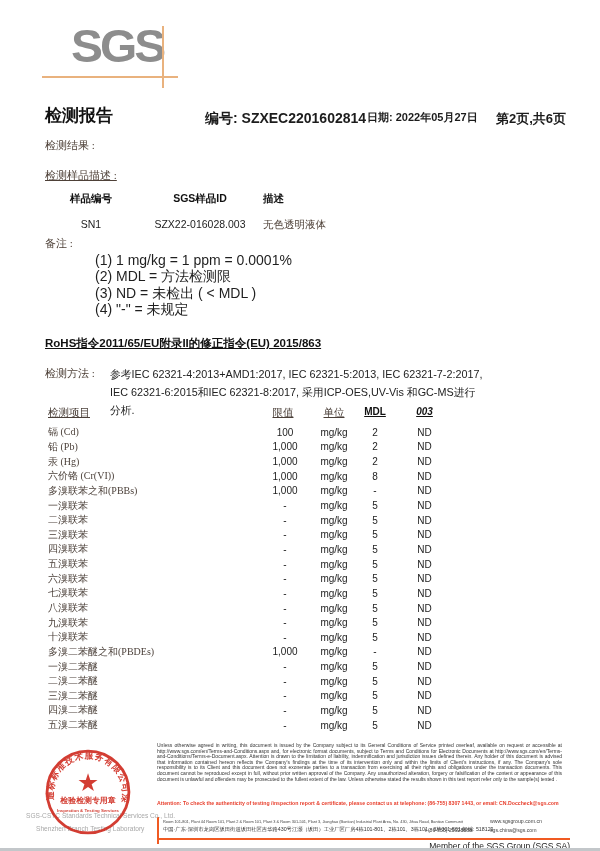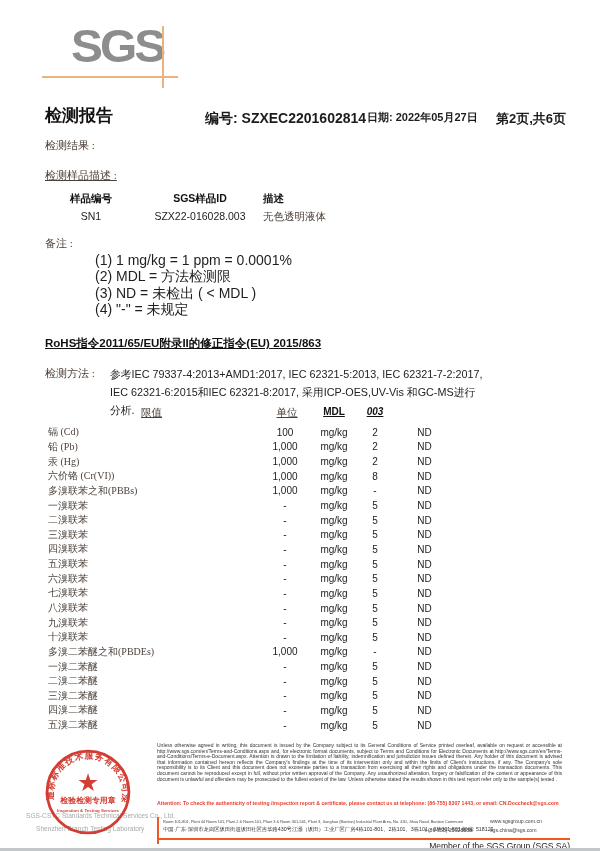--- a/index.html
+++ b/index.html
@@ -22,21 +22,21 @@
   .hdr-date { left:367px; top:110px; font-size:11px; font-weight:bold; }
   .hdr-page { left:496px; top:110px; font-size:13px; font-weight:bold; }
 
   .serif-lbl { font-family:"Liberation Serif", serif; color:#4e4138; font-size:11px; }
   .lbl-results { left:45px; top:138px; }
   .lbl-sampledesc { left:45px; top:168px; text-decoration:underline; }
   .lbl-remarks { left:45px; top:236px; }
 
   
   .sample-table { left:45px; top:192px; display:grid;
-    grid-template-columns:92px 126px 170px; row-gap:4px; }
+    grid-template-columns:92px 126px 170px; row-gap:12px; }
   .sample-table .sh { font-size:10.5px; font-weight:bold; color:#111; text-align:center; }
   .sample-table .sh.left { text-align:left; }
   .sample-table .sv { font-size:10.5px; text-align:center; color:#1c1c1c; }
   .sample-table .sv.desc { text-align:left; font-family:"Liberation Serif", serif; color:#4e4138; }
 
   
   .remarks { left:95px; top:252px; font-size:14px; color:#1f1f1f; }
   .remarks div { height:16.4px; line-height:16.4px; }
 
   .rohs-heading { left:45px; top:336px; font-size:11.5px; font-weight:bold;
@@ -114,24 +114,25 @@
   <div class="abs remarks">
       <div>(1) 1 mg/kg = 1 ppm = 0.0001%</div>
       <div>(2) MDL = 方法检测限</div>
       <div>(3) ND = 未检出 ( &lt; MDL )</div>
       <div>(4) "-" = 未规定</div>
     </div>
 
   <div class="abs rohs-heading">RoHS指令2011/65/EU附录II的修正指令(EU) 2015/863</div>
 
   <div class="abs serif-lbl lbl-method">检测方法 :</div>
-  <div class="abs method-text">参考IEC 79337-4:2013+AMD1:2017, IEC 62321-5:2013, IEC 62321-7-2:2017, IEC 62321-6:2015和IEC 62321-8:2017, 采用ICP-OES,UV-Vis 和GC-MS进行分析.</div>
+  <div class="abs method-text">参考IEC 62321-4:2013+AMD1:2017, IEC 62321-5:2013, IEC 62321-7-2:2017, IEC 62321-6:2015和IEC 62321-8:2017, 采用ICP-OES,UV-Vis 和GC-MS进行分析.</div>
 
   <div class="abs results-table">
     <div class="rrow head">
+      <div class="cell c-name">检测项目</div>
       <div class="cell c-limit">限值</div>
       <div class="cell c-unit">单位</div>
       <div class="cell c-mdl">MDL</div>
       <div class="cell c-res">003</div>
     </div>
     <div>
         <div class="rrow">
           <div class="cell c-name">镉 (Cd)</div>
           <div class="cell c-limit">100</div>
           <div class="cell c-unit">mg/kg</div>

